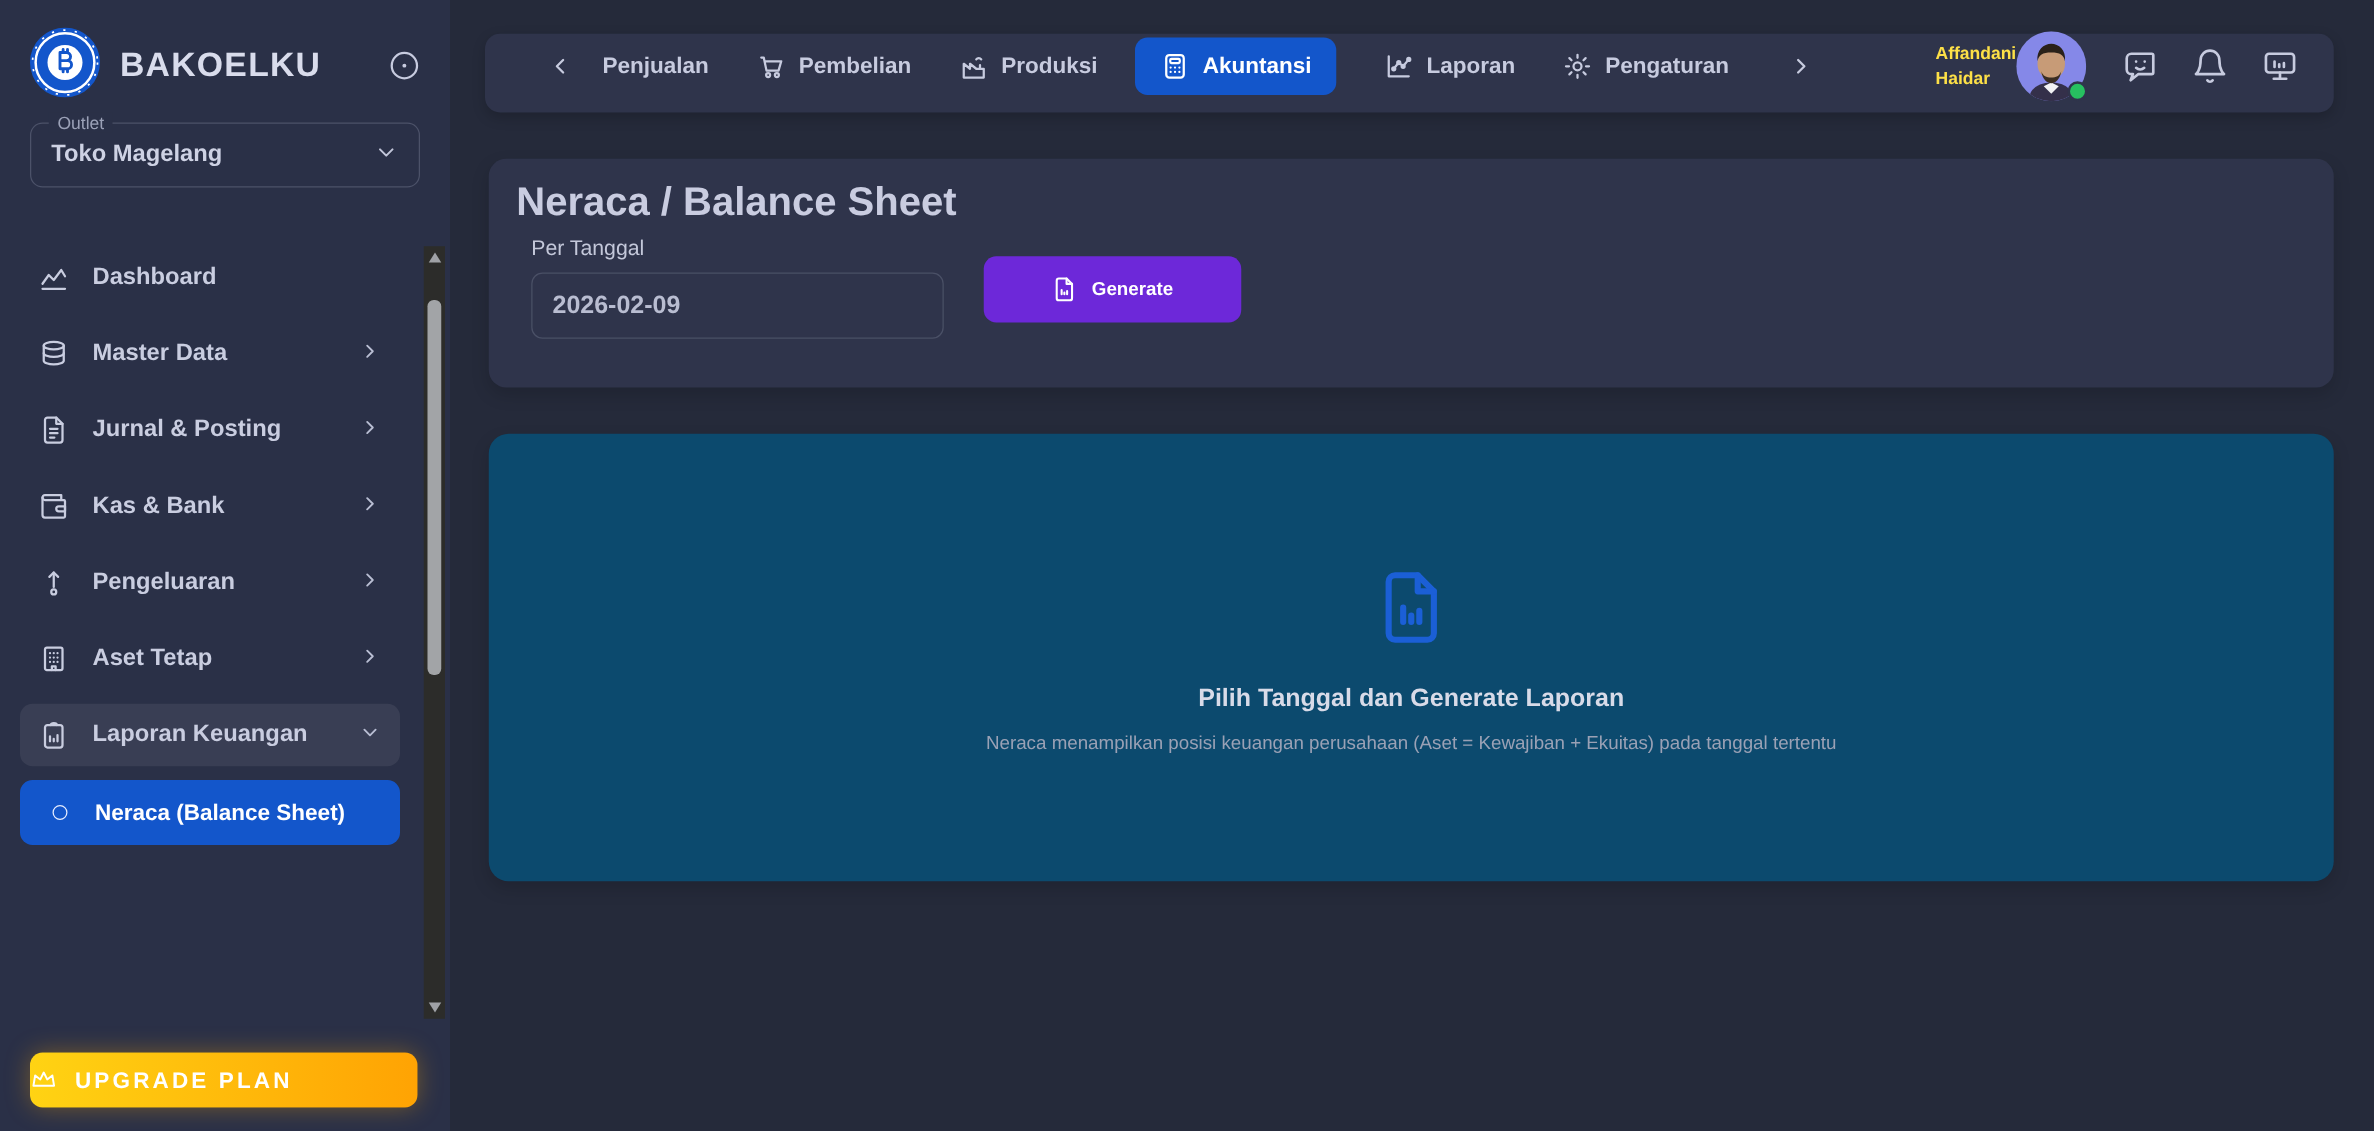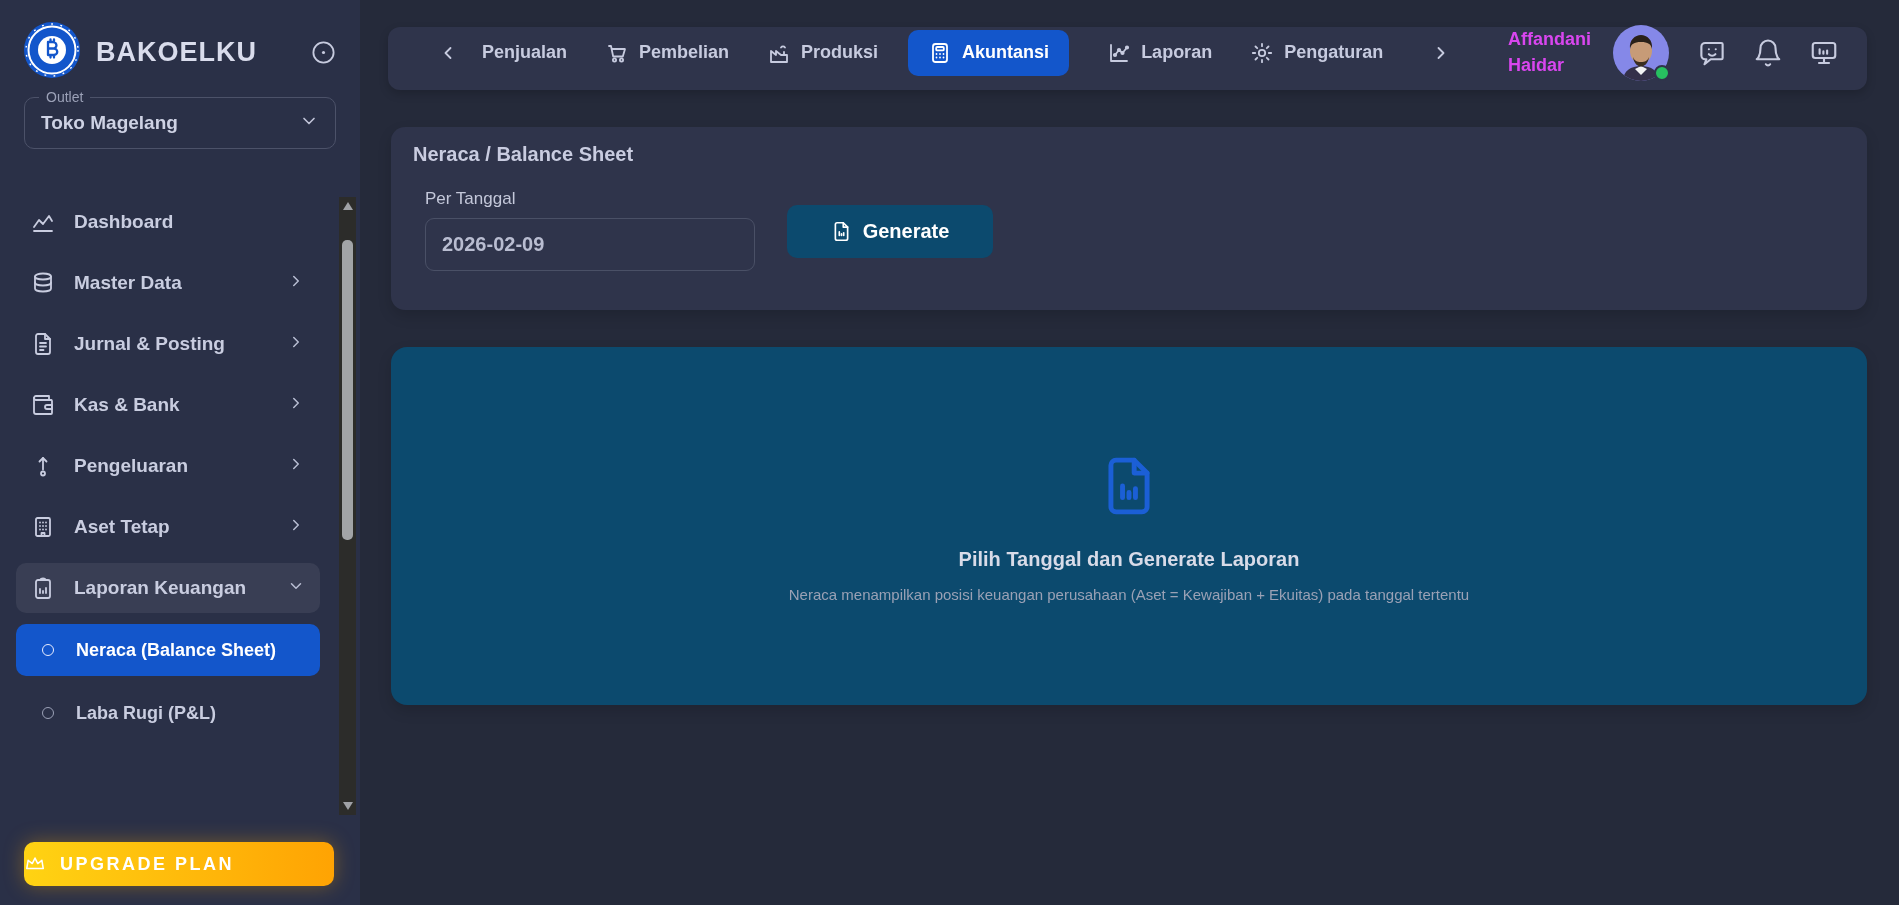--- a/index.html
+++ b/index.html
@@ -104,52 +104,52 @@
     font-size: 18px; font-weight: 600; color: #c7cbdf; white-space: nowrap;
     margin-left: 38px;
   }
   .nav-tab .nt-icon { width: 24px; height: 24px; color: #c7cbdf; }
   .nav-tab.active {
     background: #1356cb; color: #ffffff; border-radius: 10px;
     padding: 11px 20px; margin-left: 30px;
   }
   .nav-tab.active .nt-icon { color: #ffffff; }
   .nav-spacer { flex: 1; }
-  .user-name { font-size: 18px; font-weight: 600; color: #d946ef; line-height: 1.4; margin-right: 22px; cursor: pointer; }
+  .user-name { font-size: 14px; font-weight: 600; color: #fde047; line-height: 1.4; cursor: pointer; }
   .avatar-wrap { position: relative; width: 56px; height: 56px; cursor: pointer; flex: 0 0 auto; }
   .avatar-wrap svg { display:block; }
   .status-dot {
     position: absolute; right: -1px; bottom: 0px; width: 16px; height: 16px;
     background: #27c060; border-radius: 50%; border: 2.5px solid #2f344b;
   }
   .nav-icons { display: flex; align-items: center; gap: 26px; margin-left: 28px; }
   .nav-icon-btn { width: 30px; height: 30px; color: #c7cbdf; cursor: pointer; }
 
   
   .filter-card {
     position: absolute; left: 391px; top: 127px; width: 1476px; height: 183px;
     background: #2f344b; border-radius: 14px;
     box-shadow: 0 6px 14px rgba(0,0,0,0.15);
   }
   .page-title {
     position: absolute; left: 22px; top: 16px;
-    font-size: 20px; font-weight: 600; color: #c9cce0;
+    font-size: 32px; font-weight: 600; color: #c9cce0;
   }
   .date-label { position: absolute; left: 34px; top: 62px; font-size: 17px; color: #c4c8da; }
   .date-input {
     position: absolute; left: 34px; top: 91px; width: 330px; height: 53px;
     background: transparent; border: 1.5px solid #4a5066; border-radius: 9px;
     color: #b9bdd1; font-size: 20px; font-weight: 600; padding: 0 16px;
     font-family: "Liberation Sans", sans-serif;
   }
   .generate-btn {
     position: absolute; left: 396px; top: 78px; width: 206px; height: 53px;
-    background: #0c4a6e; border: none; border-radius: 10px; cursor: pointer;
+    background: #6d28d9; border: none; border-radius: 10px; cursor: pointer;
     display: flex; align-items: center; justify-content: center; gap: 11px;
-    color: #ffffff; font-size: 20px; font-weight: bold;
+    color: #ffffff; font-size: 15px; font-weight: bold;
     font-family: "Liberation Sans", sans-serif;
   }
   .generate-btn .gb-icon { width: 21px; height: 21px; }
 
   .empty-card {
     position: absolute; left: 391px; top: 347px; width: 1476px; height: 358px;
     background: #0c4a6e; border-radius: 16px;
     box-shadow: 0 6px 14px rgba(0,0,0,0.15);
     display: flex; flex-direction: column; align-items: center; justify-content: center;
   }
@@ -299,24 +299,20 @@
               <path d="M6 9l6 6 6-6"></path>
             </svg>
         </span>
       </div>
 
       <div class="submenu-item active">
         <span class="bullet"></span>
         <span class="sm-label">Neraca (Balance Sheet)</span>
       </div>
 
-      <div class="submenu-item">
-        <span class="bullet"></span>
-        <span class="sm-label">Laba Rugi (P&amp;L)</span>
-      </div>
 
     </nav>
 
     <div class="sb-track">
       <div class="sb-arrow-up"></div>
       <div class="sb-thumb"></div>
       <div class="sb-arrow-down"></div>
     </div>
 
     <button class="upgrade-btn">

